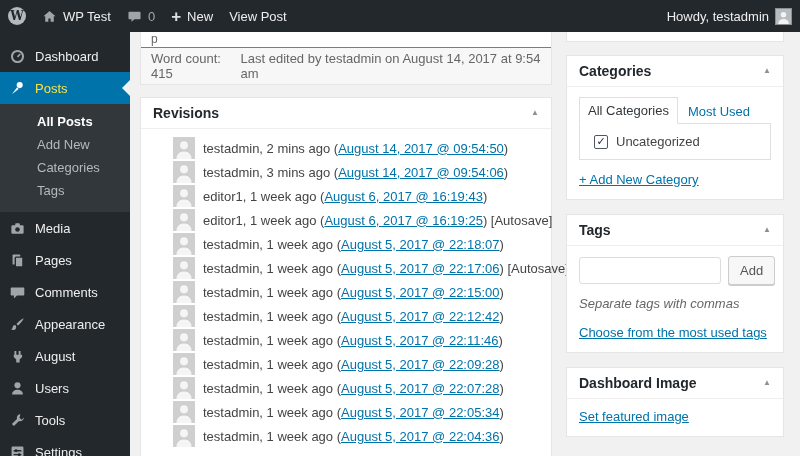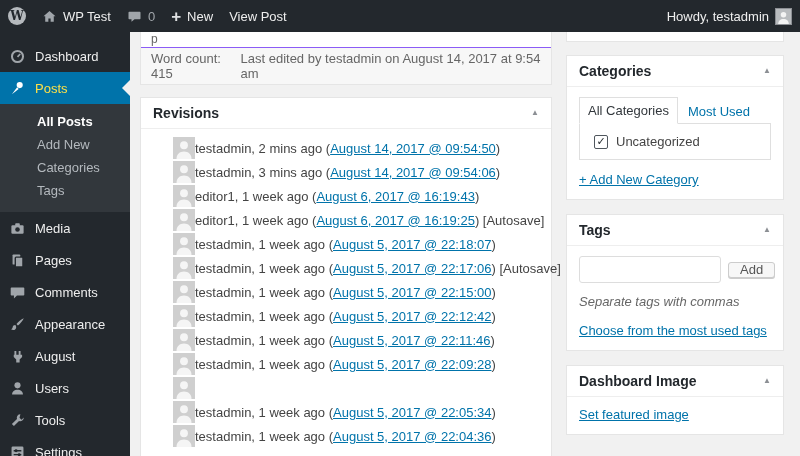--- a/index.html
+++ b/index.html
@@ -47,42 +47,42 @@
 
   
   .postbox { background:#fff; border:1px solid #e5e5e5; }
   .pb-head { display:flex; justify-content:space-between; align-items:center; padding:7px 12px; border-bottom:1px solid #eee; cursor:pointer; }
   .pb-title { font-size:14px; font-weight:bold; color:#23282d; }
   .pb-toggle { color:#8c8f94; font-size:8px; line-height:1; cursor:pointer; }
   .pb-body { padding:10px 12px 12px; }
 
   .revisions-box { margin-top:12px; }
   .revisions-box .pb-body { padding:8px 12px 10px; }
-  .rev-row { display:flex; align-items:center; height:22px; margin-bottom:2px;padding-left:20px; }
+  .rev-row { display:flex; align-items:center; gap:8px; height:22px; margin-bottom:2px;padding-left:20px; }
   .rev-avatar { width:22px; height:22px; flex-shrink:0; }
   .rev-text { white-space:nowrap; color:#444; }
   .link { color:#0073aa; text-decoration:underline; cursor:pointer; }
 
   .panel-sliver { background:#fff; border:1px solid #e5e5e5; border-top:none; height:10px; }
   .cats-box { margin-top:13px; }
   .cat-tabs { display:flex; align-items:flex-end; position:relative; z-index:1; margin-bottom:-1px; }
   .tab-active { background:#fff; border:1px solid #dfdfdf; border-bottom:1px solid #fff; padding:5px 8px; color:#32373c; cursor:pointer; }
   .tab-link { padding:5px 10px; color:#0073aa; cursor:pointer;text-align:center; }
   .cat-list { border:1px solid #dfdfdf; background:#fff; padding:10px 8px 10px 14px; }
   .cat-row { display:flex; align-items:center; gap:8px; cursor:pointer; }
   .checkbox { width:14px; height:14px; border:1px solid #50575e; border-radius:2px; background:#fff;
       display:inline-flex; align-items:center; justify-content:center; font-size:11px; color:#1d2327; line-height:1; cursor:pointer; }
   .add-cat { display:inline-block; margin-top:12px; font-weight:normal;text-align:right; }
 
   .tags-box { margin-top:14px; }
   .tag-row { display:flex; gap:7px; align-items:center; }
   .tag-input { width:142px; height:27px; border:1px solid #ddd; border-radius:3px; padding:0 7px; font-size:13px;
       font-family:"Liberation Sans", sans-serif; color:#32373c; background:#fff; }
   .btn-secondary { background:#f7f7f7; border:1px solid #ccc; border-radius:3px; color:#555;
-      height:16px; padding:0 11px; font-size:13px; display:inline-flex; align-items:center;
+      height:29px; padding:0 11px; font-size:13px; display:inline-flex; align-items:center;
       box-shadow:0 1px 0 #ccc; cursor:pointer; font-family:"Liberation Sans", sans-serif; }
   .tag-help { font-style:italic; color:#666; margin-top:11px; }
   .tag-link { display:inline-block; margin-top:14px; }
 
   .feat-box { margin-top:14px; }
 </style>
 </head>
 <body>
 
 <div id="app">
@@ -335,20 +335,21 @@
                 </svg>
                 <span class="rev-text"><span>testadmin, 1 week ago (</span><a class="link">August 5, 2017 @ 22:09:28</a><span>)</span></span>
               </div>
 
               <div class="rev-row">
                 <svg class="rev-avatar" viewBox="0 0 24 24">
                   <rect width="24" height="24" fill="#cfcfcf"></rect>
                   <circle cx="12" cy="9" r="4.3" fill="#f5f5f5"></circle>
                   <path d="M3.8 24c0-5.1 3.6-8.1 8.2-8.1s8.2 3 8.2 8.1z" fill="#f5f5f5"></path>
                 </svg>
+                <span class="rev-text"><span>testadmin, 1 week ago (</span><a class="link">August 5, 2017 @ 22:07:28</a><span>)</span></span>
               </div>
 
               <div class="rev-row">
                 <svg class="rev-avatar" viewBox="0 0 24 24">
                   <rect width="24" height="24" fill="#cfcfcf"></rect>
                   <circle cx="12" cy="9" r="4.3" fill="#f5f5f5"></circle>
                   <path d="M3.8 24c0-5.1 3.6-8.1 8.2-8.1s8.2 3 8.2 8.1z" fill="#f5f5f5"></path>
                 </svg>
                 <span class="rev-text"><span>testadmin, 1 week ago (</span><a class="link">August 5, 2017 @ 22:05:34</a><span>)</span></span>
               </div>

